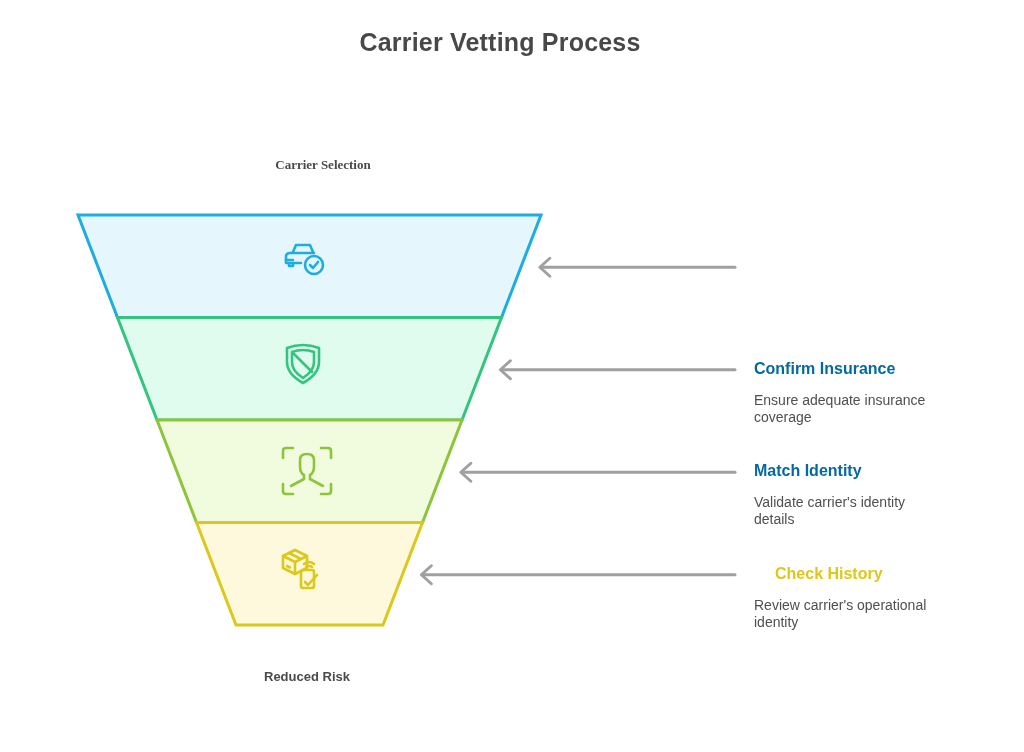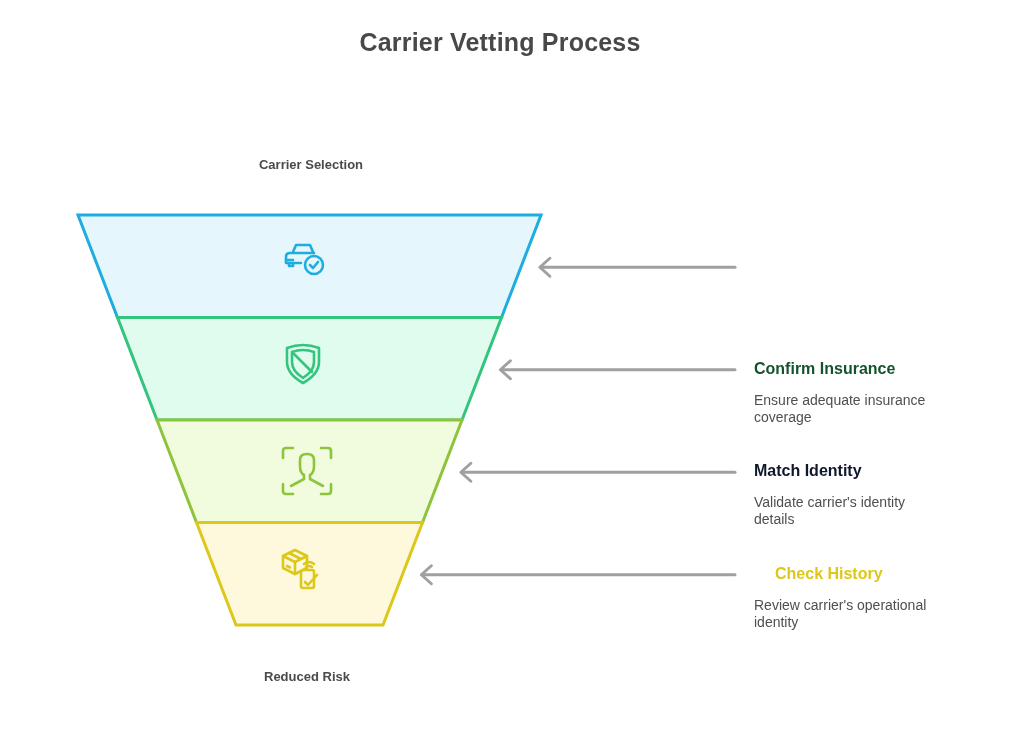--- a/index.html
+++ b/index.html
@@ -2,21 +2,21 @@
 <html><head>
   <meta charset="utf-8">
   <style>
     html, body { margin: 0; padding: 0; background: #ffffff; }
     body { width: 1024px; height: 752px; position: relative; overflow: hidden;
            font-family: "Liberation Sans", sans-serif; }
     .title { position: absolute; left: 0; width: 1000px; top: 28px; text-align: center;
              font-size: 25px; font-weight: bold; color: #484848; letter-spacing: 0.2px; }
     .funnel-label { position: absolute; width: 200px; text-align: center;
                     font-size: 13px; font-weight: bold; color: #4a4a4a; }
-    #top-label { left: 211px; top: 157px; }
+    #top-label { left: 223px; top: 157px; font-family: Liberation Serif, serif; }
     #bottom-label { left: 207px; top: 669px; }
     svg.diagram { position: absolute; left: 0; top: 0; }
     .step { position: absolute; left: 754px; width: 230px; }
     .step-title { font-size: 16px; font-weight: bold; line-height: 20px; }
     .step-desc { margin-top: 13px; font-size: 14px; line-height: 17px; color: #4f4f4f; }
   </style>
 </head>
 <body>
 
 <div class="title">Carrier Vetting Process</div>
@@ -72,23 +72,23 @@
       <g stroke="#A0A0A0" stroke-width="3" fill="none" stroke-linecap="round" stroke-linejoin="round">
         <line x1="422.3646341463415" y1="574.75" x2="735" y2="574.75"></line>
                   <polyline points="431.3646341463415,565.75 421.3646341463415,574.75 431.3646341463415,583.75"></polyline>
       </g>
     </g>
 </svg>
 
 <div class="step" style="top:257px">
 </div>
 <div class="step" style="top:359px">
-  <div class="step-title" style="color: #14532d;">Confirm Insurance</div>
+  <div class="step-title" style="color: #0369a1;">Confirm Insurance</div>
   <div class="step-desc" style="width:190px">Ensure adequate insurance coverage</div>
 </div>
 <div class="step" style="top:461px">
-  <div class="step-title" style="color: #0f172a;">Match Identity</div>
+  <div class="step-title" style="color: #0369a1;">Match Identity</div>
   <div class="step-desc" style="width:175px">Validate carrier's identity details</div>
 </div>
 <div class="step" style="top:564px">
   <div class="step-title" style="color: rgb(220, 200, 26); margin-left: 21px;">Check History</div>
   <div class="step-desc" style="width:185px">Review carrier's operational identity</div>
 </div>
 
 </body></html>

